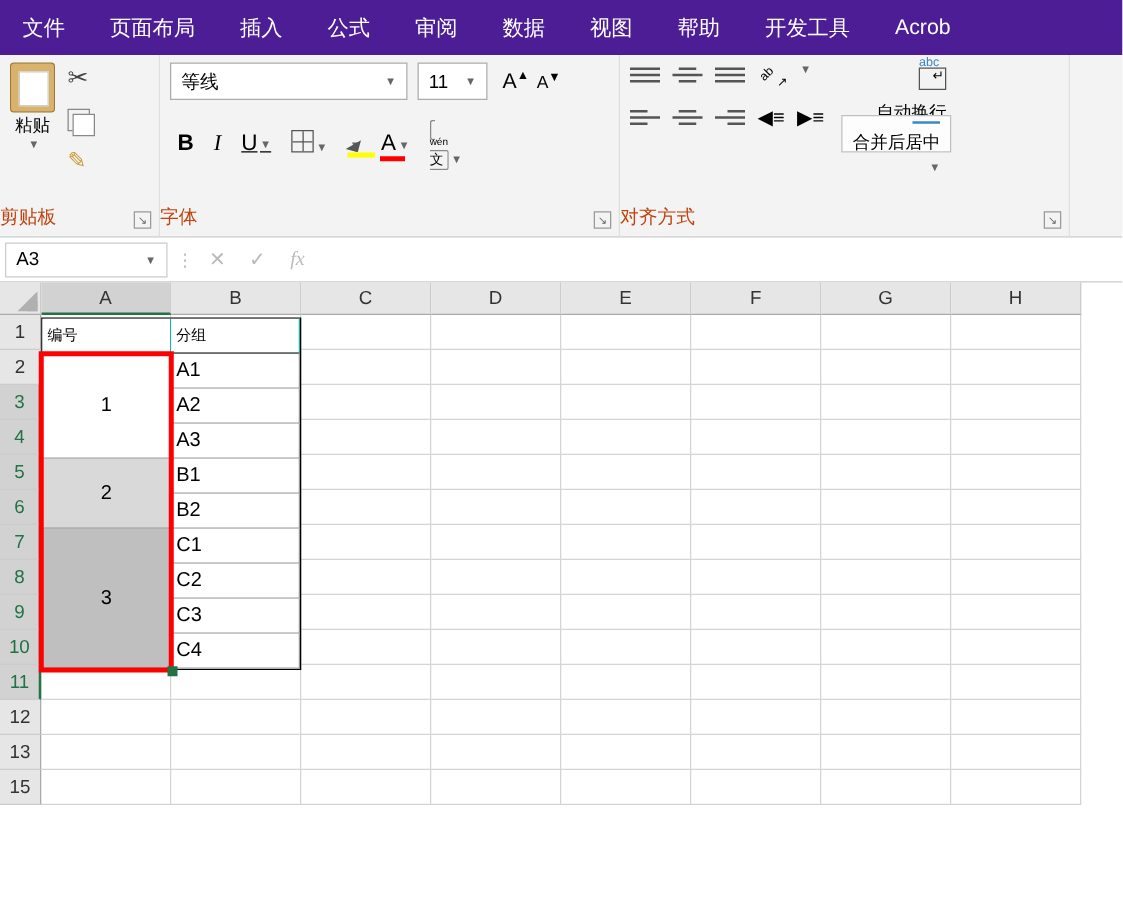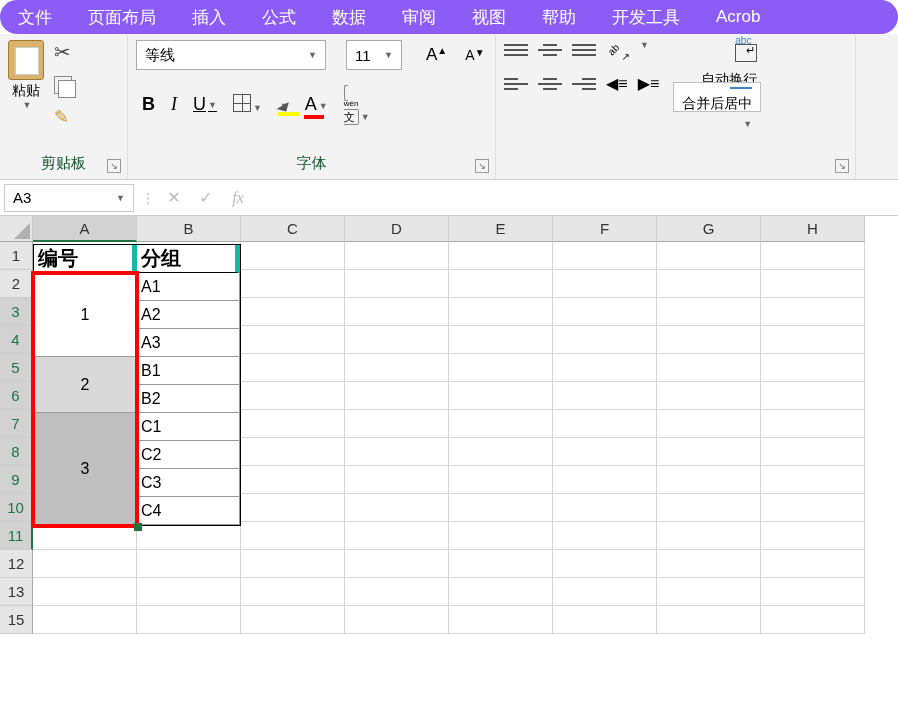--- a/index.html
+++ b/index.html
@@ -1,39 +1,39 @@
 <!DOCTYPE html>
 <html><head>
 <meta charset="utf-8">
 <style>
 * { margin: 0; padding: 0; box-sizing: border-box; font-family: "Microsoft YaHei", sans-serif; }
 body { background: #fff; font-size: 14px; overflow: hidden; width: 898px; height: 722px; }
 
 
-.tabbar { background: #8b5cf6; display: flex; height: 34px; align-items: stretch; border-radius: 17px; }
+.tabbar { background: #4c1d95; display: flex; height: 44px; align-items: stretch; }
 .tab { padding: 0 18px; color: #fff; display: flex; align-items: center; font-size: 17px; cursor: pointer; white-space: nowrap; }
 .tab.active { background: #f3f3f3; color: #217346; font-weight: 400; }
 
 
 .ribbon { background: #f3f3f3; border-bottom: 1px solid #d0d0d0; display: flex; height: 146px; }
 .group { border-right: 1px solid #e0e0e0; display: flex; flex-direction: column; position: relative; }
 .group-body { flex: 1; display: flex; align-items: flex-start; padding: 6px 8px 0; }
-.group-label { text-align: center; font-size: 15px; color: #14532d; padding: 4px 0 6px; position: relative; }
+.group-label { text-align: left; font-size: 15px; color: #c2410c; padding: 4px 0 6px; position: relative; }
 .launcher { position: absolute; right: 6px; bottom: 6px; width: 14px; height: 14px; border: 1px solid #999; font-size: 9px; color: #666; display: flex; align-items: center; justify-content: center; }
 
 .btn-col { display: flex; flex-direction: column; align-items: center; }
 .paste-icon { width: 36px; height: 40px; background: linear-gradient(#d9b36c,#d9b36c); border: 1px solid #a07830; border-radius: 3px; position: relative; margin-bottom: 2px; }
 .paste-icon::after { content: ""; position: absolute; left: 6px; top: 6px; right: 4px; bottom: 4px; background: #fff; border: 1px solid #ccc; }
 .mini-btns { display: flex; flex-direction: column; gap: 12px; padding-left: 10px; }
 .scissors { font-size: 20px; color: #444; }
 .copy-icon { width: 18px; height: 18px; border: 1px solid #888; position: relative; }
 .copy-icon::after { content: ""; position: absolute; left: 3px; top: 3px; width: 16px; height: 16px; border: 1px solid #888; background: #fff; }
 .brush { font-size: 18px; color: #c89830; }
 
-.font-top { display: flex; gap: 20px; margin-bottom: 14px; align-items: center; }
+.font-top { display: flex; gap: 8px; margin-bottom: 14px; align-items: center; }
 .font-select, .size-select { border: 1px solid #ababab; background: #fff; height: 30px; display: flex; align-items: center; padding: 0 8px; }
 .font-select { width: 190px; font-size: 15px; justify-content: space-between; }
 .size-select { width: 56px; font-size: 15px; justify-content: space-between; }
 .aa { font-size: 17px; padding: 0 4px; position: relative; }
 .aa sup { font-size: 10px; position: absolute; top: 0; }
 .font-bot { display: flex; gap: 16px; align-items: center; padding-left: 6px; }
 .bold { font-weight: bold; font-size: 18px; }
 .italic { font-style: italic; font-size: 18px; font-family: serif; }
 .under { text-decoration: underline; font-size: 18px; }
 .border-btn { width: 18px; height: 18px; border: 1px solid #555; display: inline-block; position: relative; }
@@ -87,35 +87,35 @@
 .row { display: flex; height: 28px; }
 .row-h { width: 33px; background: #e6e6e6; border-right: 1px solid #aaa; border-bottom: 1px solid #ccc; text-align: center; font-size: 15px; color: #333; line-height: 28px; }
 .row-h.sel { background: #d2d2d2; border-right: 2px solid #217346; color: #217346; }
 .cell { border-right: 1px solid #d4d4d4; border-bottom: 1px solid #d4d4d4; width: 104px; padding: 0 4px; line-height: 28px; font-size: 16px; }
 
 .data-table { position: absolute; left: 33px; top: 26px; border: 1px solid #000; }
 .data-table td { border-right: 1px solid #999; border-bottom: 1px solid #999; width: 103px; height: 28px; padding: 0 4px; font-size: 16px; background: #fff; }
 .data-table .merged { text-align: center; vertical-align: middle; }
 .data-table .g2 { background: #d9d9d9; }
 .data-table .g3 { background: #bfbfbf; }
-.data-table th { border-right: 5px solid #14b8a6; border-bottom: 1px solid #000; width: 103px; height: 28px; padding: 0 4px; font-size: 20px; background: #fff; text-align: left; font-weight: bold; }
+.data-table th { border-right: 1px solid #14b8a6; border-bottom: 1px solid #000; width: 103px; height: 28px; padding: 0 4px; font-size: 12px; background: #fff; text-align: left; font-weight: normal; }
 
 .red-sel { position: absolute; border: 4px solid #ff0000; pointer-events: none; }
 .fill-handle { position: absolute; width: 8px; height: 8px; background: #217346; }
 </style>
 </head>
 <body>
 
 <div class="tabbar">
   <div class="tab">文件</div>
   <div class="tab">页面布局</div>
   <div class="tab">插入</div>
   <div class="tab">公式</div>
+  <div class="tab">审阅</div>
   <div class="tab">数据</div>
-  <div class="tab">审阅</div>
   <div class="tab">视图</div>
   <div class="tab">帮助</div>
   <div class="tab">开发工具</div>
   <div class="tab">Acrob</div>
 </div>
 
 <div class="ribbon">
 
   <div class="group" style="width:128px">
     <div class="group-body">
@@ -209,20 +209,21 @@
           <span style="position:relative"><span class="abc">abc</span><span class="wrap-icon"></span></span>
           <span>自动换行</span>
         </div>
         <div class="merge-btn">
           <span class="merge-icon"></span>
           <span>合并后居中</span>
           <span class="dd">▼</span>
         </div>
       </div>
     </div>
+    <div class="group-label">对齐方式</div>
     <div class="launcher">↘</div>
   </div>
 
 </div>
 
 <div class="formula-bar">
   <div class="namebox">
     <span>A3</span>
       <span class="dd">▼</span>
   </div>

